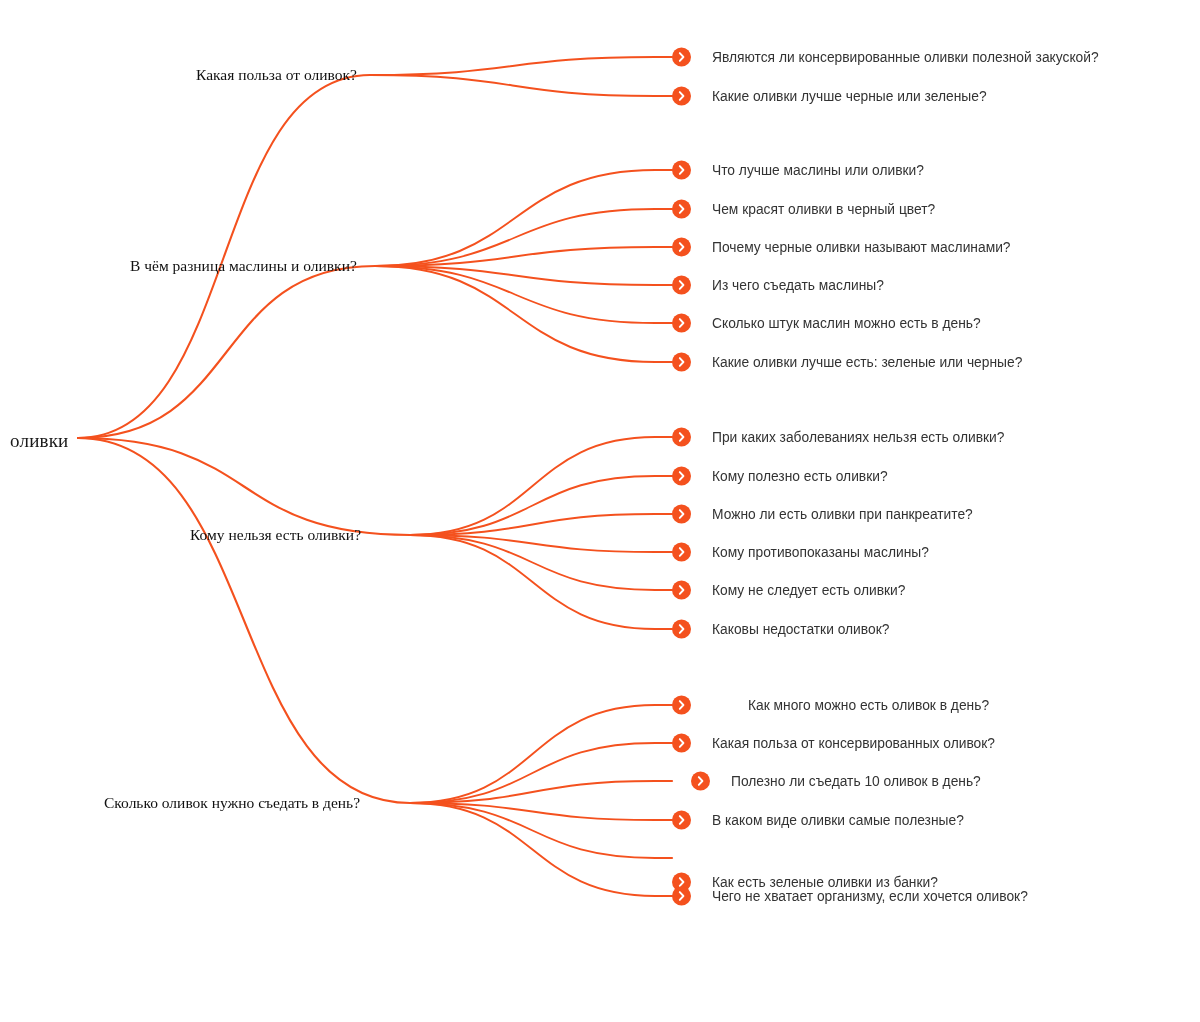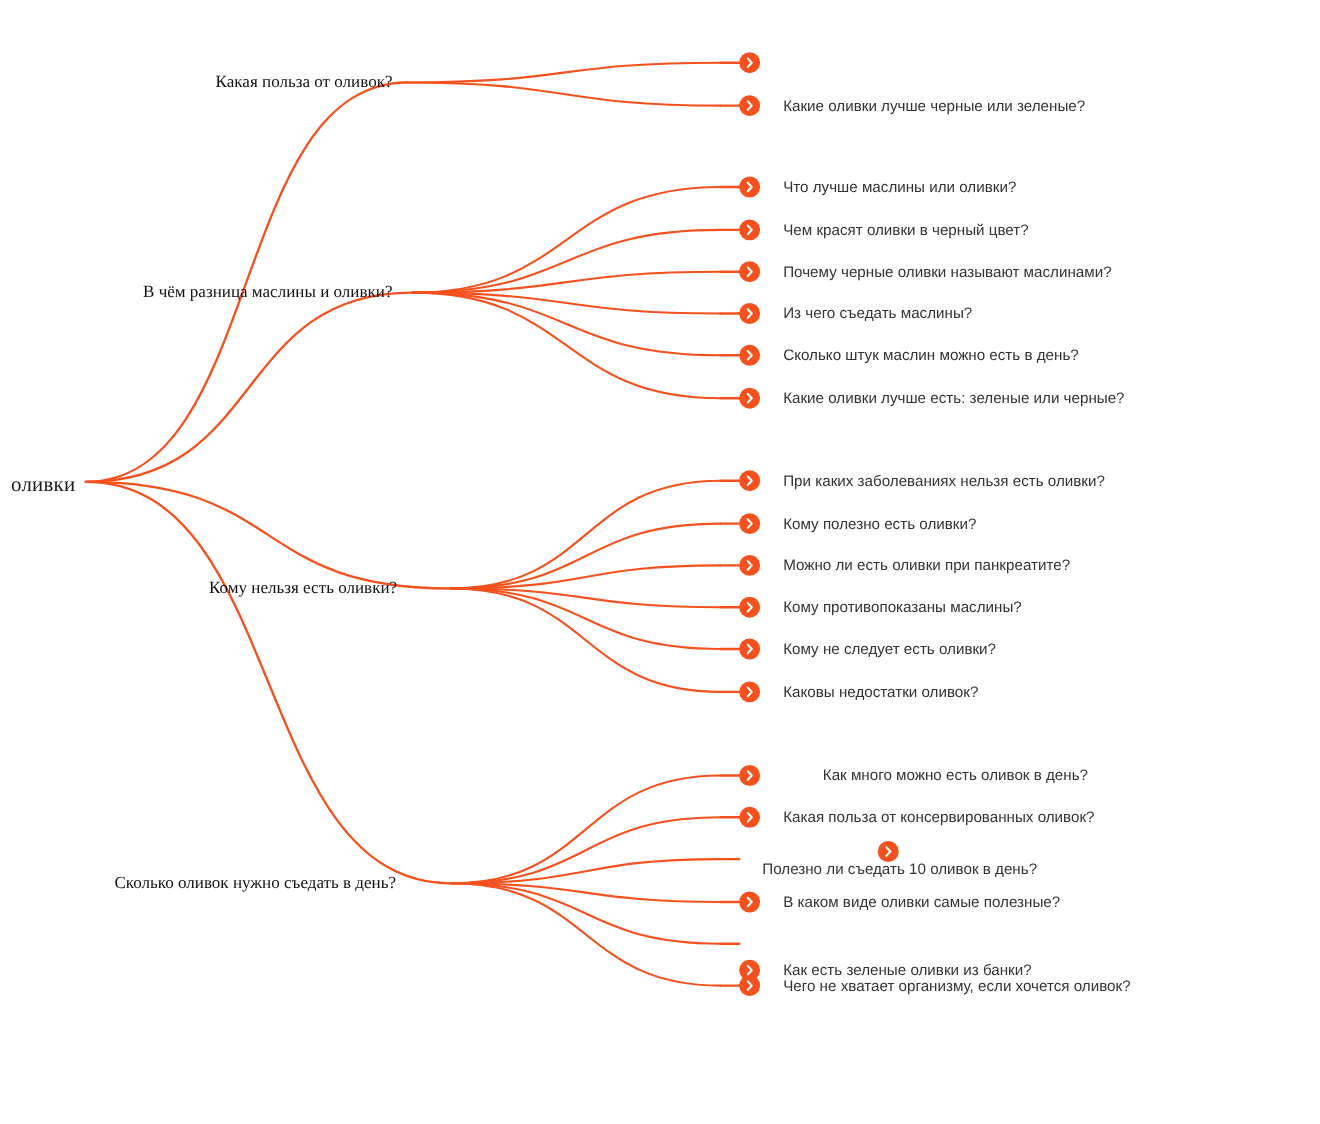--- a/index.html
+++ b/index.html
@@ -77,20 +77,21 @@
     </svg>
   <div id="nodes">
       <div class="root-label" style="left: 10px; top: 430px;">оливки</div>
       <div class="branch-label" style="left: 196px; top: 75px;">Какая польза от оливок?</div>
       <div class="leaf" style="left: 672px; top: 57px;">
         <span class="leaf-badge">
           <svg width="19" height="19" viewBox="0 0 19 19">
             <path d="M7.8 5.6 L11.4 9.5 L7.8 13.4" fill="none" stroke="#ffffff" stroke-width="1.9" stroke-linecap="round" stroke-linejoin="round"></path>
           </svg>
         </span>
+        <span class="leaf-text">Являются ли консервированные оливки полезной закуской?</span>
       </div>
       <div class="leaf" style="left: 672px; top: 96px;">
         <span class="leaf-badge">
           <svg width="19" height="19" viewBox="0 0 19 19">
             <path d="M7.8 5.6 L11.4 9.5 L7.8 13.4" fill="none" stroke="#ffffff" stroke-width="1.9" stroke-linecap="round" stroke-linejoin="round"></path>
           </svg>
         </span>
         <span class="leaf-text">Какие оливки лучше черные или зеленые?</span>
       </div>
       <div class="branch-label" style="left: 130px; top: 266px;">В чём разница маслины и оливки?</div>
@@ -201,21 +202,21 @@
         <span class="leaf-text">Как много можно есть оливок в день?</span>
       </div>
       <div class="leaf" style="left: 672px; top: 743px;">
         <span class="leaf-badge">
           <svg width="19" height="19" viewBox="0 0 19 19">
             <path d="M7.8 5.6 L11.4 9.5 L7.8 13.4" fill="none" stroke="#ffffff" stroke-width="1.9" stroke-linecap="round" stroke-linejoin="round"></path>
           </svg>
         </span>
         <span class="leaf-text">Какая польза от консервированных оливок?</span>
       </div>
-      <div class="leaf" style="left: 672px; top: 781px; flex-direction: column;">
+      <div class="leaf" style="left: 691px; top: 781px;">
         <span class="leaf-badge">
           <svg width="19" height="19" viewBox="0 0 19 19">
             <path d="M7.8 5.6 L11.4 9.5 L7.8 13.4" fill="none" stroke="#ffffff" stroke-width="1.9" stroke-linecap="round" stroke-linejoin="round"></path>
           </svg>
         </span>
         <span class="leaf-text">Полезно ли съедать 10 оливок в день?</span>
       </div>
       <div class="leaf" style="left: 672px; top: 820px;">
         <span class="leaf-badge">
           <svg width="19" height="19" viewBox="0 0 19 19">

